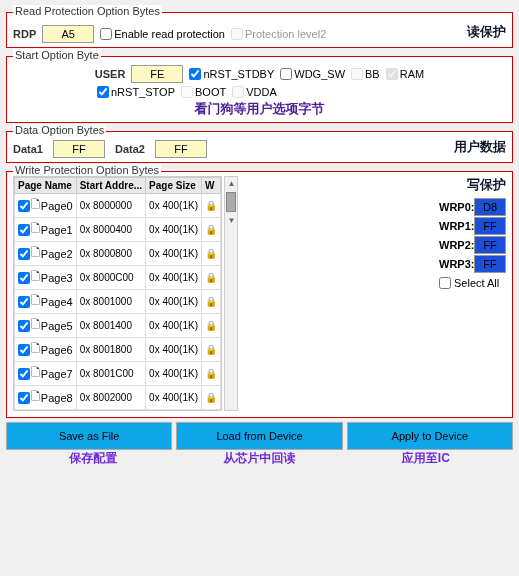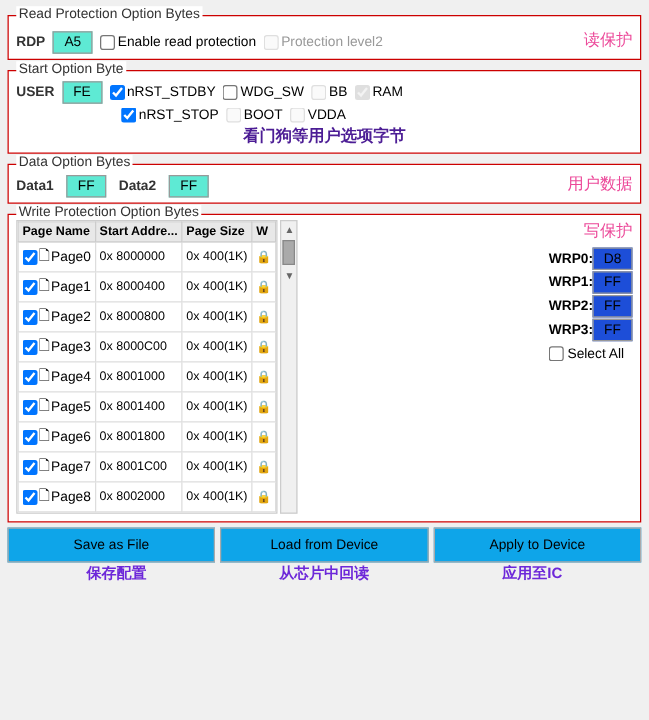--- a/index.html
+++ b/index.html
@@ -27,33 +27,33 @@
     
     
     .read-prot-row {
       display: flex;
       align-items: center;
       gap: 6px;
       margin-top: 4px;
     }
     .field-label { font-weight: bold; color: #333; font-size: 11px; }
     .hex-field {
-      width: 32px;
+      width: 52px;
       height: 18px;
       border: 1px solid #999;
-      background: #5eead4;
+      background: #fef9c3;
       text-align: center;
       font-size: 11px;
       padding: 1px;
     }
     .checkbox-item { display: flex; align-items: center; gap: 2px; }
-    .red-text { color: #ec4899; font-size: 13px; font-weight: normal; }
-    
-    
-    .user-opt-row1 { display: flex; align-items: center; gap: 6px; margin-top: 4px; flex-wrap: wrap; }
+    .red-text { color: #0f172a; font-size: 13px; font-weight: bold; }
+    
+    
+    .user-opt-row1 { display: flex; align-items: center; gap: 6px; margin-top: 4px; flex-wrap: wrap; justify-content: center; }
     .user-opt-row2 { display: flex; align-items: center; gap: 6px; margin-top: 3px; flex-wrap: wrap; }
     .red-annotation { color: #4c1d95; font-size: 13px; font-weight: bold; text-align: center; margin-top: 2px; }
     
     
     .data-opt-row { display: flex; align-items: center; gap: 10px; margin-top: 4px; }
     .write-table-container {
       flex: 1;
       max-width: 290px;
       border: 1px solid #ccc;
       overflow: hidden;

